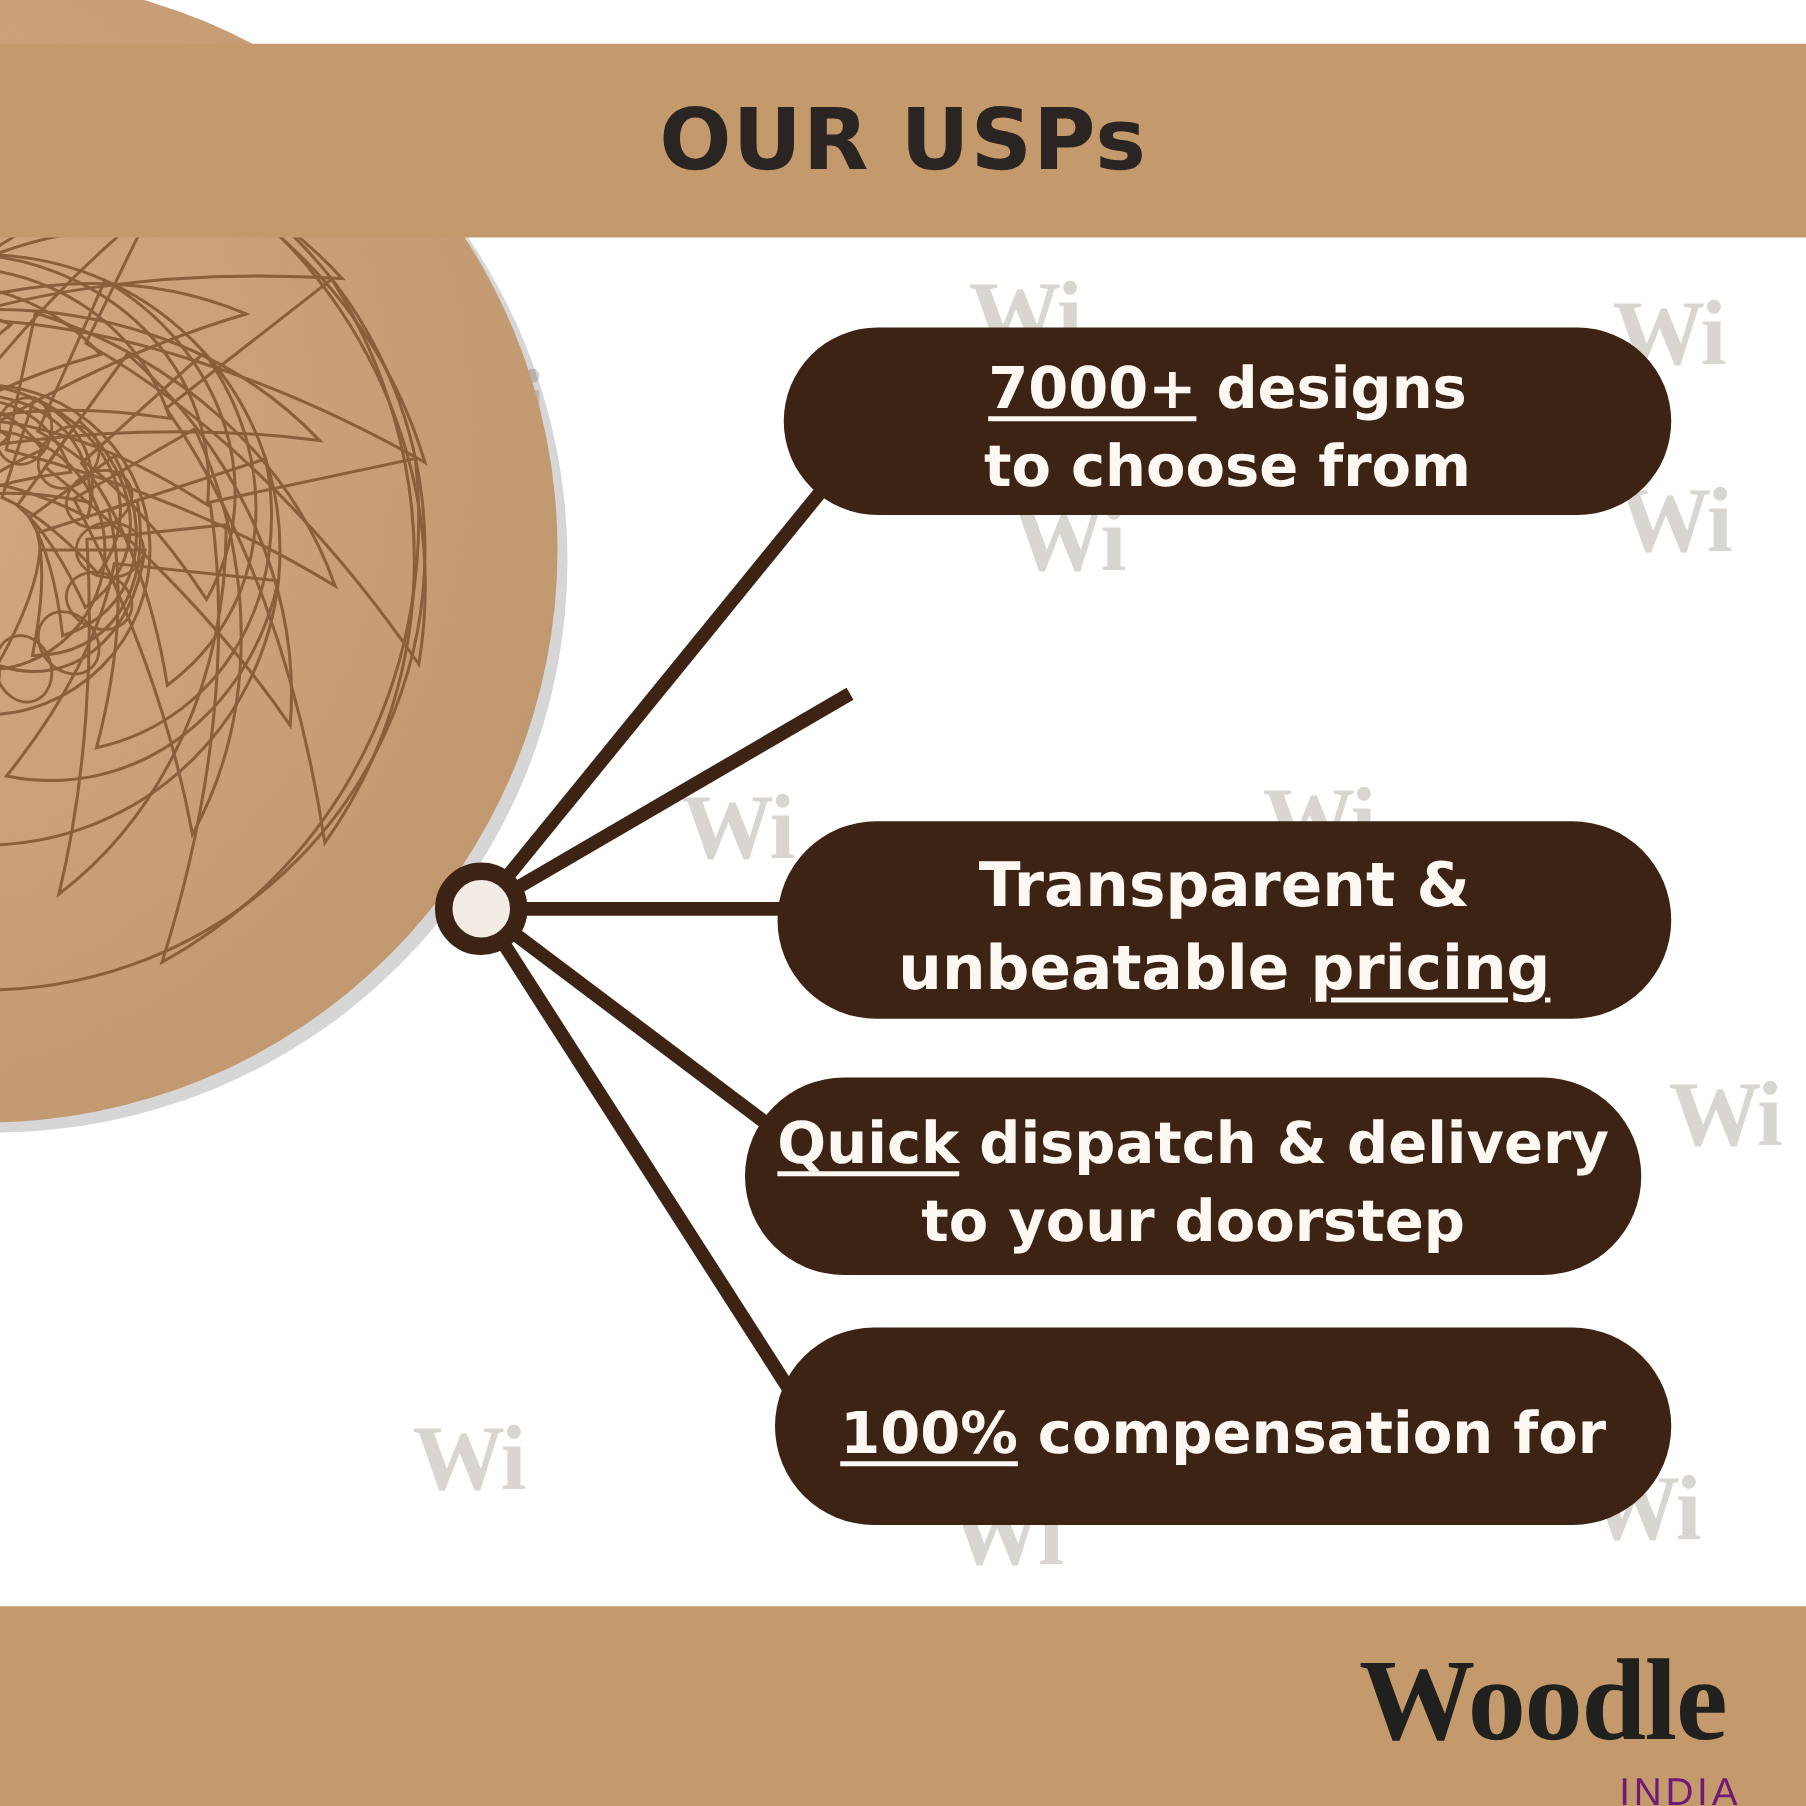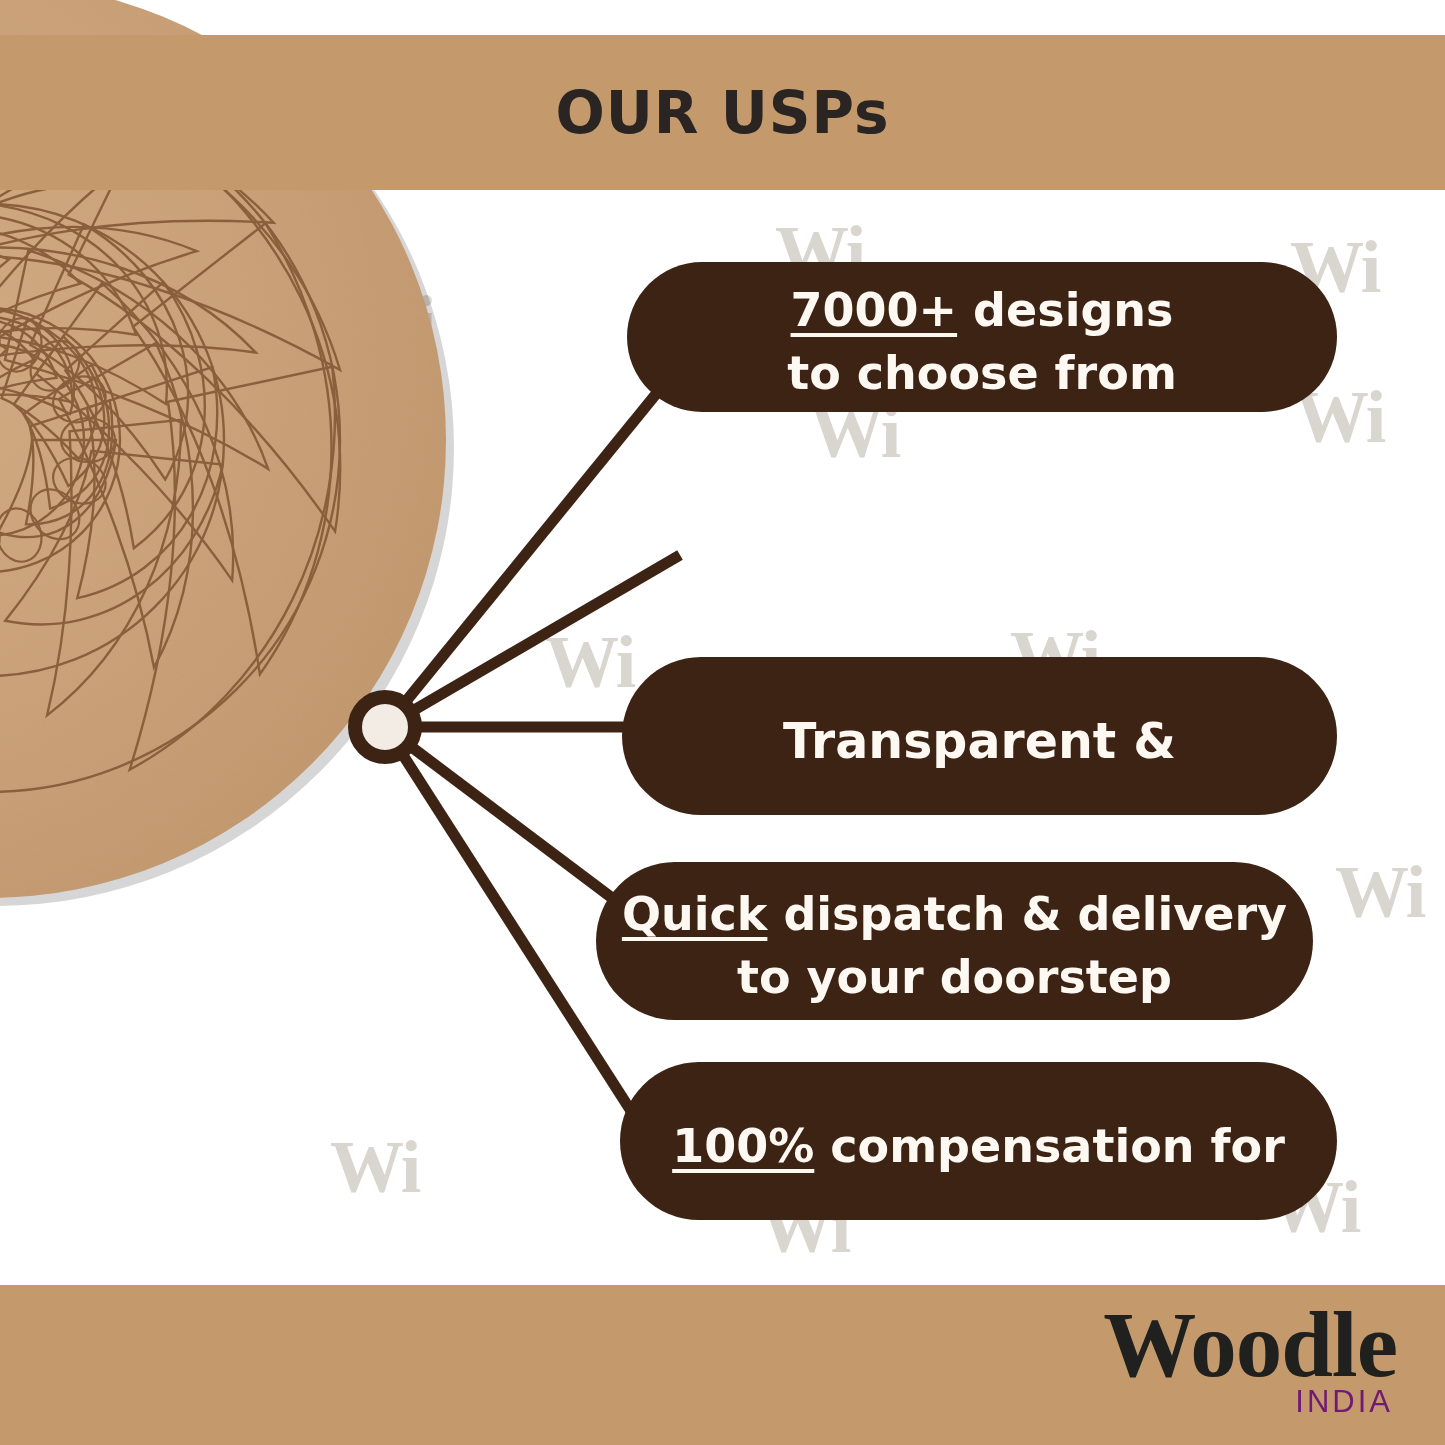--- a/index.html
+++ b/index.html
@@ -45,21 +45,21 @@
     height: 155px;
     background: #c49a6c;
     z-index: 5;
     display: flex;
     align-items: center;
     justify-content: center;
   }
   .page-title {
     font-family: "DejaVu Sans", sans-serif;
     font-weight: 700;
-    font-size: 58px;
+    font-size: 68px;
     letter-spacing: 1px;
     color: #2a2422;
     line-height: 1;
     margin: 4px;
     text-align: right;
   }
 
   
   .band-bottom {
     position: absolute;
@@ -75,21 +75,21 @@
     right: 48px;
     top: 14px;
     text-align: right;
   }
   .logo-word {
     font-family: "Liberation Serif", serif;
     font-weight: 700;
     font-size: 93px;
     line-height: 0.98;
     color: #20201e;
-    margin: 0;
+    margin: 16px;
     letter-spacing: -1px;
   }
   .logo-sub {
     font-family: "Liberation Sans", sans-serif;
     font-weight: 400;
     font-size: 31px;
     letter-spacing: 3px;
     color: #701a75;
     margin: 0;
     margin-top: -6px;
@@ -288,20 +288,21 @@
   <div class="hub"></div>
 
   <div class="pill" style="left:627px; top:262px; width:710px; height:150px; font-size:46px;">
     <span class="ln"><u>7000+</u><span> designs</span></span>
     <span class="ln">to choose from</span>
   </div>
 
 
   <div class="pill" style="left:622px; top:657px; width:715px; height:158px; font-size:49px;">
     <span class="ln">Transparent &amp;</span>
+    <span class="ln"><span>unbeatable </span><u>pricing</u></span>
   </div>
 
   <div class="pill" style="left:596px; top:862px; width:717px; height:158px; font-size:46px;">
     <span class="ln"><u>Quick</u><span> dispatch &amp; delivery</span></span>
     <span class="ln">to your doorstep</span>
   </div>
 
   <div class="pill" style="left:620px; top:1062px; width:717px; height:158px; font-size:46px;">
     <span class="ln"><u>100%</u><span> compensation for</span></span>
   </div>

